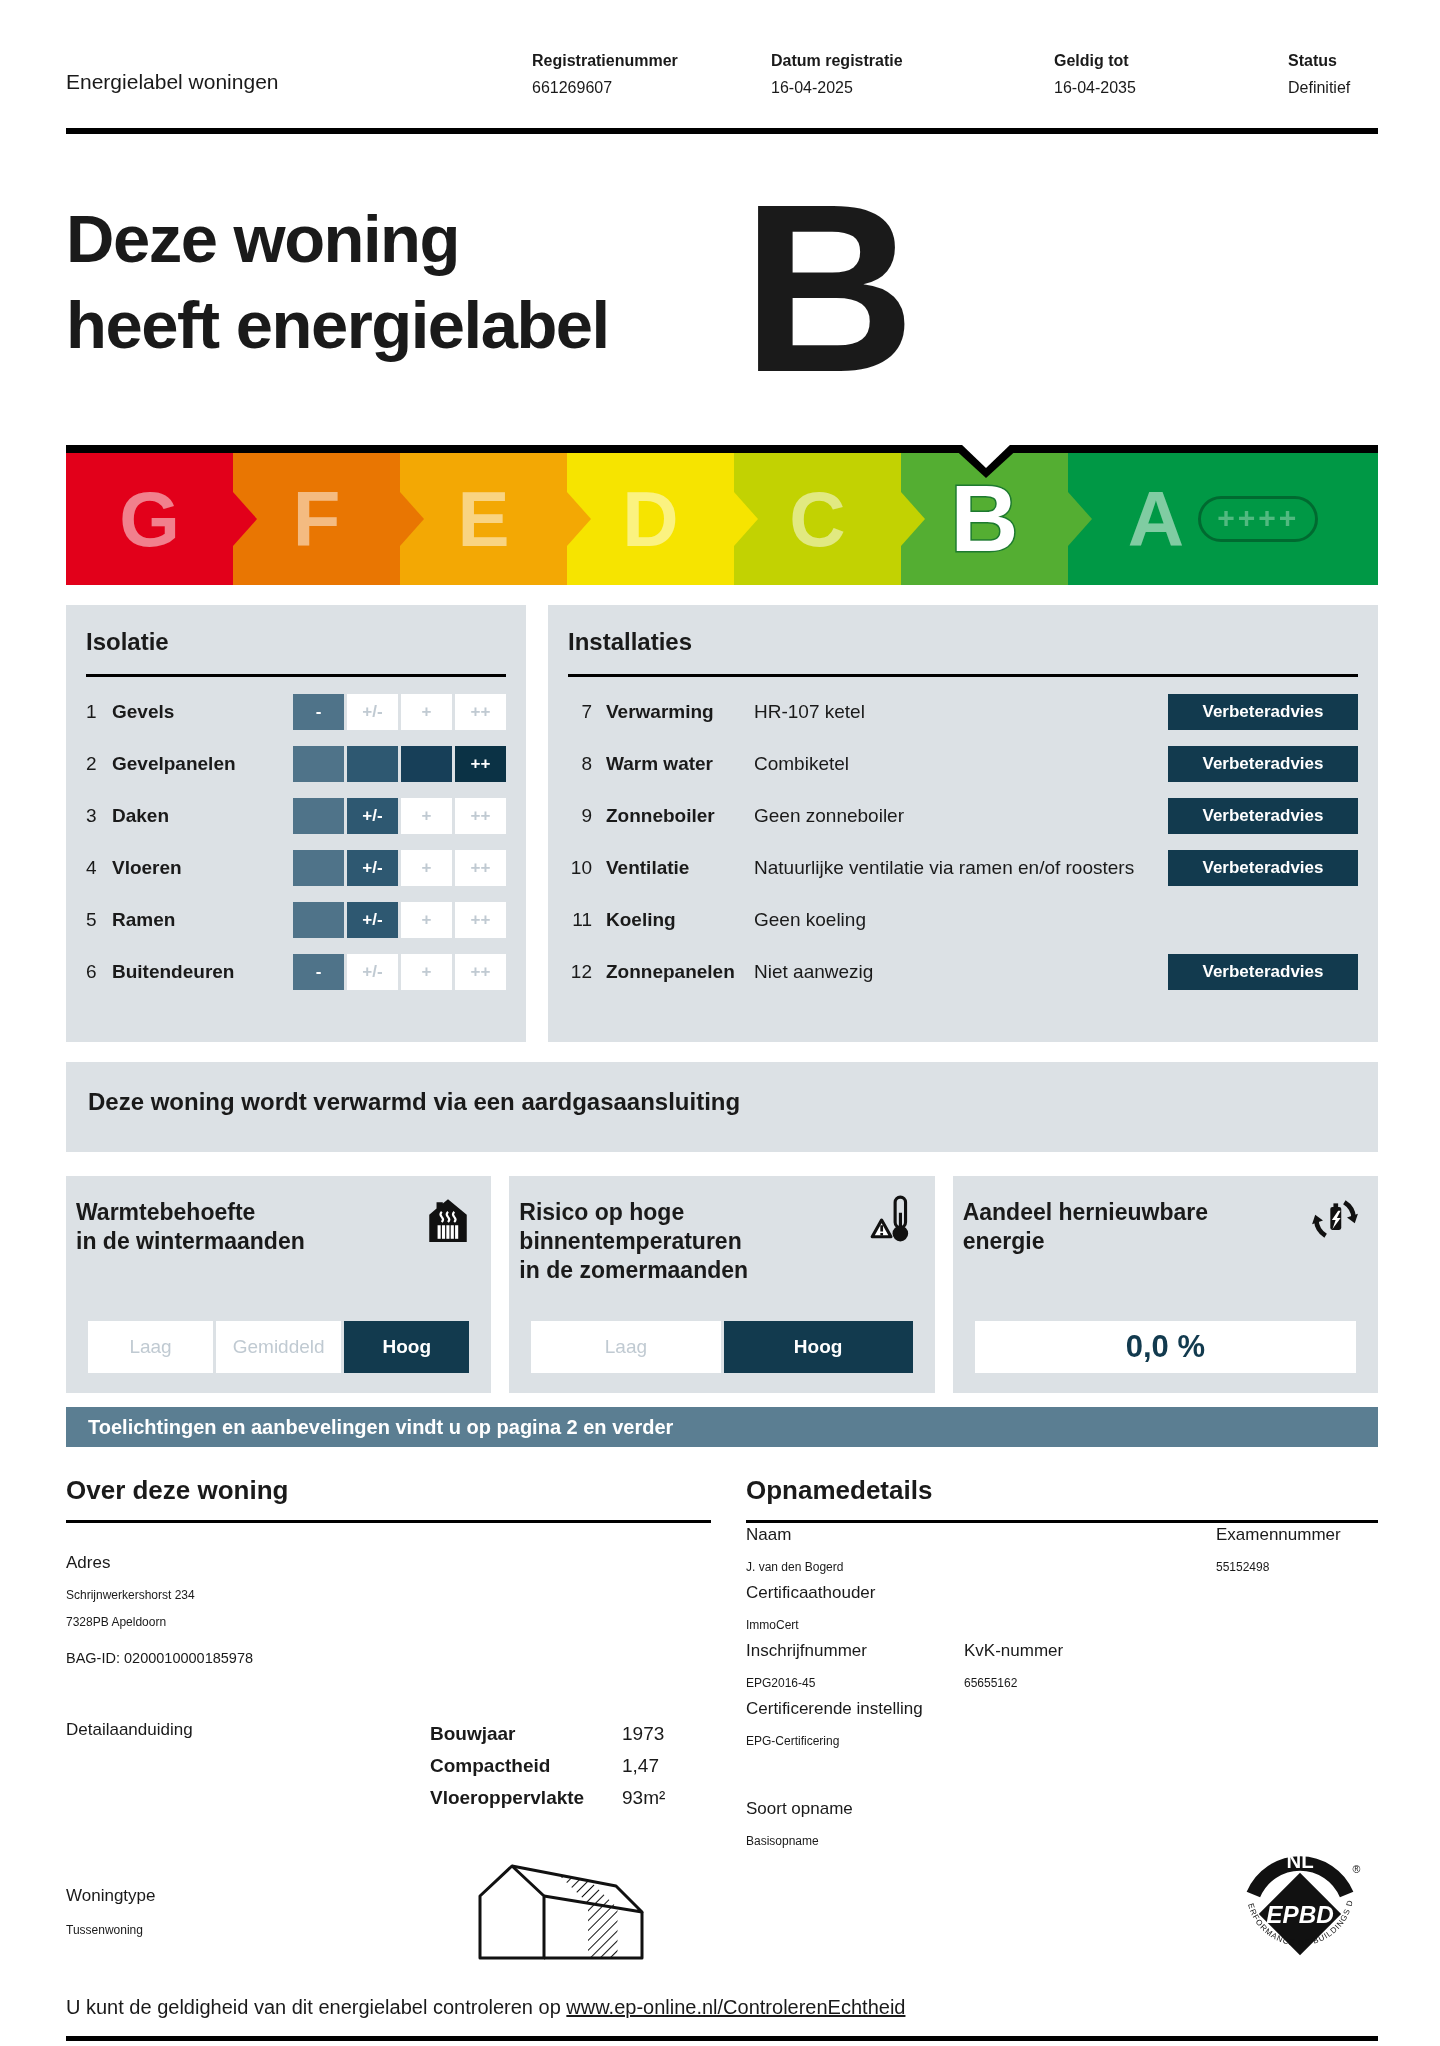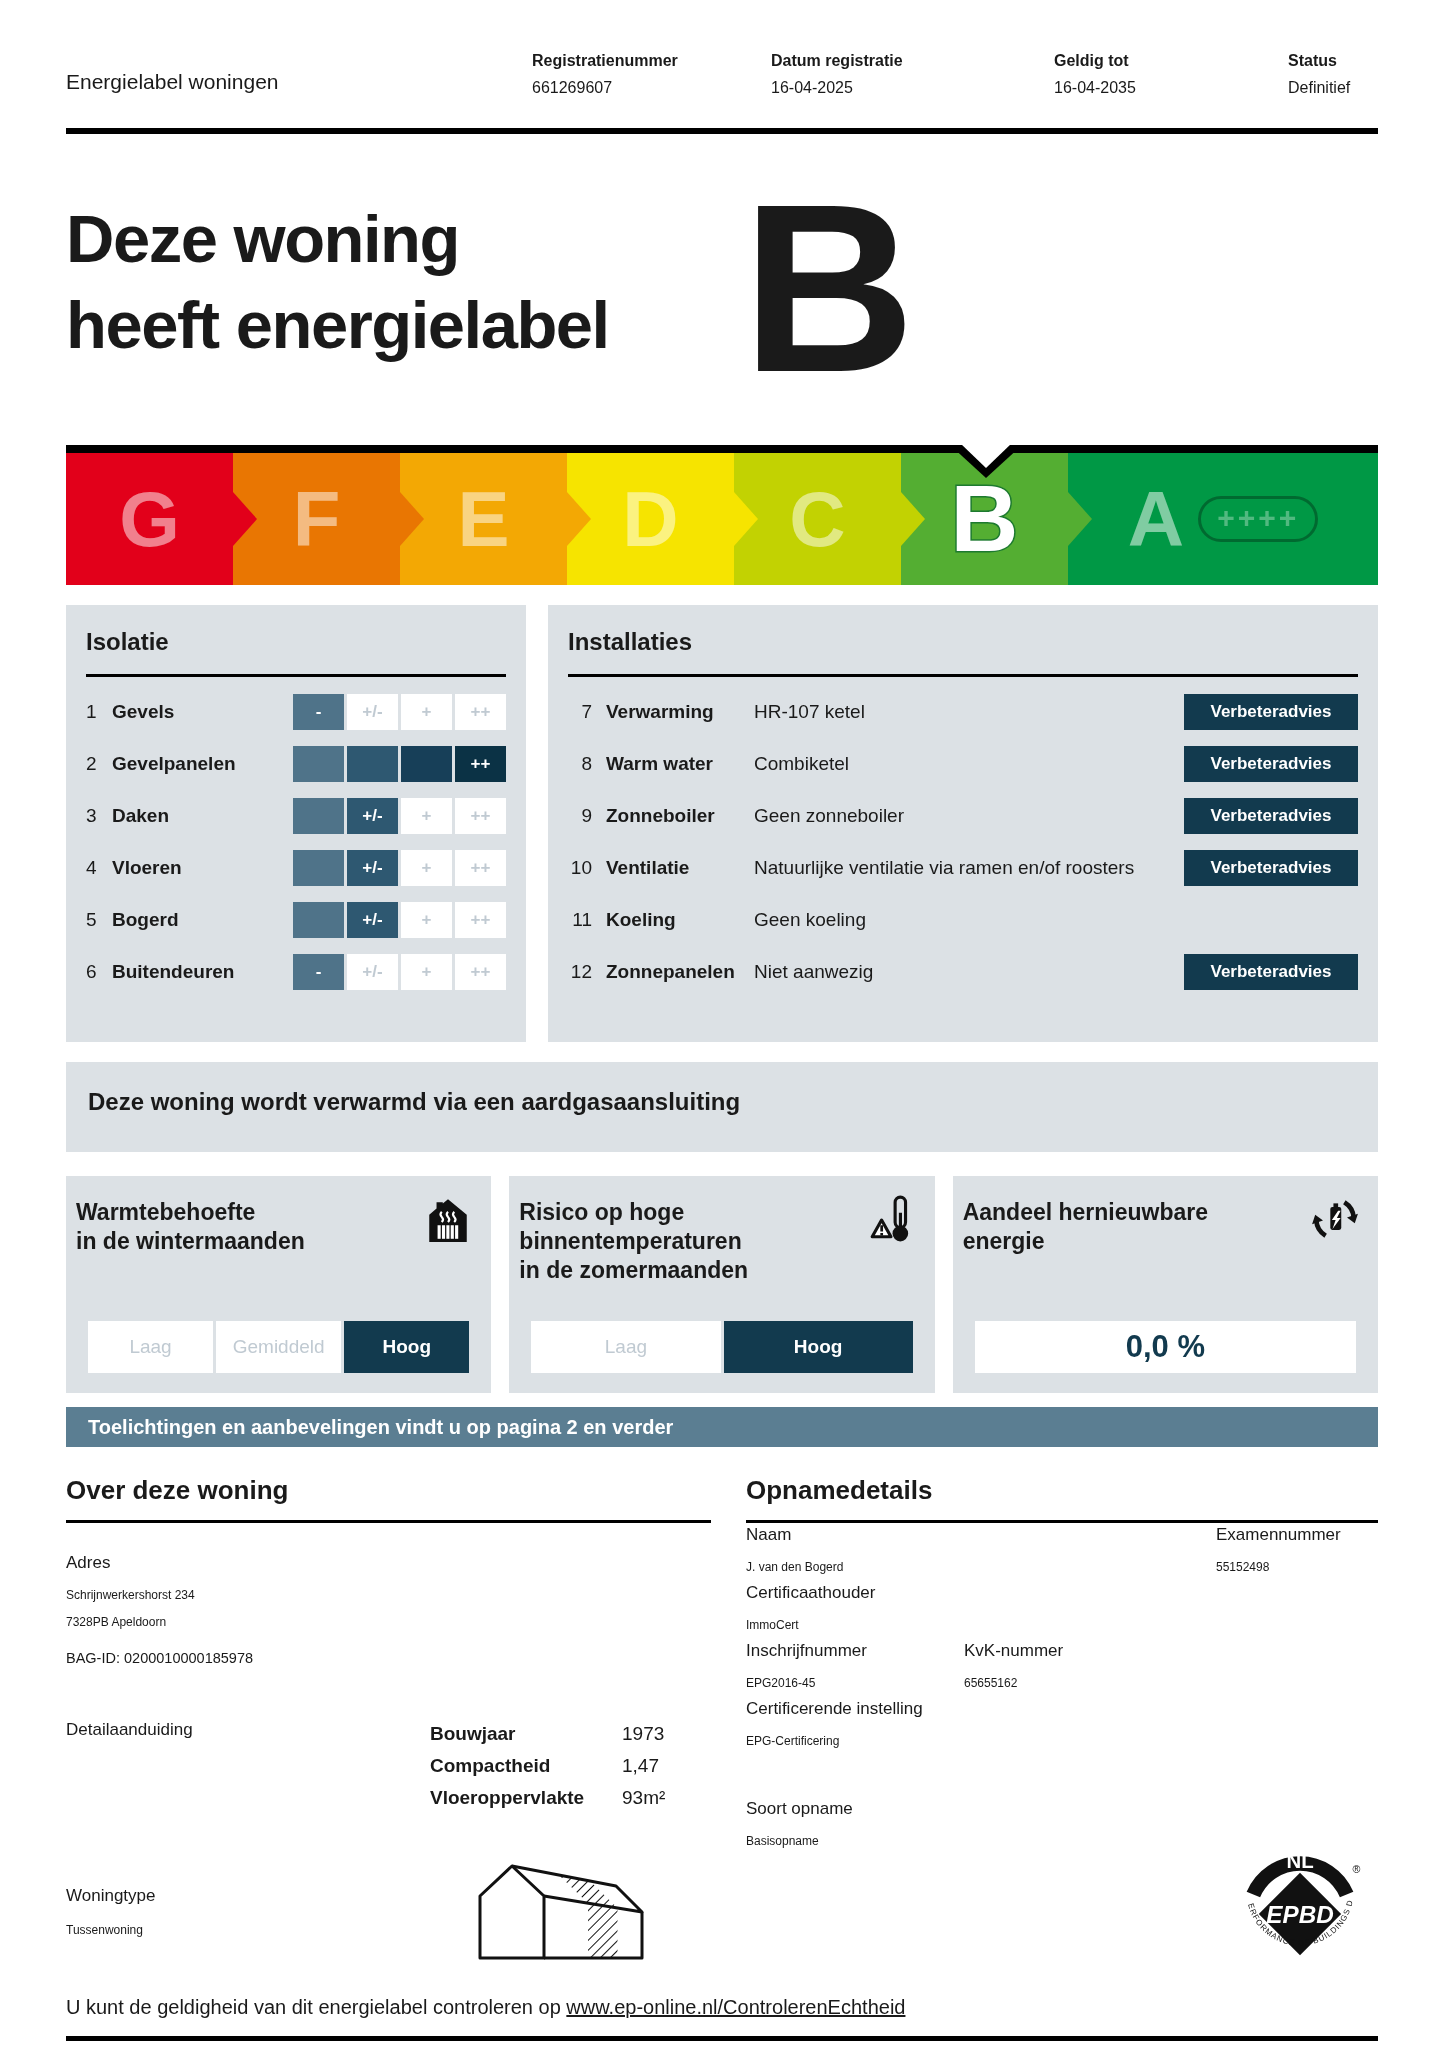--- a/index.html
+++ b/index.html
@@ -49,21 +49,21 @@
   .prow{display:flex;align-items:center;height:36px;margin-bottom:16px;}
   .prow .nr{width:26px;font-size:19px;}
   .prow .plabel{font-weight:bold;font-size:19px;flex:1;}
   .cells{display:flex;gap:3px;}
   .cell{width:51px;height:36px;display:flex;align-items:center;justify-content:center;
         font-size:17px;font-weight:bold;background:#fff;color:var(--muted,#c0cad2);}
   .cell.filled{color:#fff;}
   .inst .prow .nr{width:24px;text-align:right;margin-right:14px;flex:none;}
   .inst .prow .plabel{flex:none;width:148px;}
   .inst .prow .pvalue{flex:1;font-size:19px;white-space:nowrap;}
-  .advice-btn{width:174px;height:36px;flex:none;background:var(--navy,#123a4e);color:#fff;
+  .advice-btn{width:190px;height:36px;flex:none;background:var(--navy,#123a4e);color:#fff;
               font-size:17px;font-weight:bold;display:flex;align-items:center;justify-content:center;cursor:pointer;}
 
   
   .gas-banner{position:absolute;left:66px;right:62px;top:1062px;height:90px;background:var(--panel,#dce1e5);
               display:flex;align-items:center;}
   .gas-banner span{font-size:24px;font-weight:bold;padding:0 22px 10px;}
 
   
   .cards{position:absolute;left:66px;right:62px;top:1176px;height:217px;display:flex;gap:18px;}
   .card{flex:1;background:var(--panel,#dce1e5);position:relative;padding:22px 10px 0;box-sizing:border-box;}
@@ -225,21 +225,21 @@
     <span class="cells">
               <span class="cell filled" style="background: rgb(79, 115, 137);"></span>
               <span class="cell filled" style="background: rgb(46, 88, 113);">+/-</span>
               <span class="cell">+</span>
               <span class="cell">++</span>
             </span>
   </div>
 
   <div class="prow">
     <span class="nr">5</span>
-    <span class="plabel">Bogerd</span>
+    <span class="plabel">Ramen</span>
     <span class="cells">
               <span class="cell filled" style="background: rgb(79, 115, 137);"></span>
               <span class="cell filled" style="background: rgb(46, 88, 113);">+/-</span>
               <span class="cell">+</span>
               <span class="cell">++</span>
             </span>
   </div>
 
   <div class="prow">
     <span class="nr">6</span>

